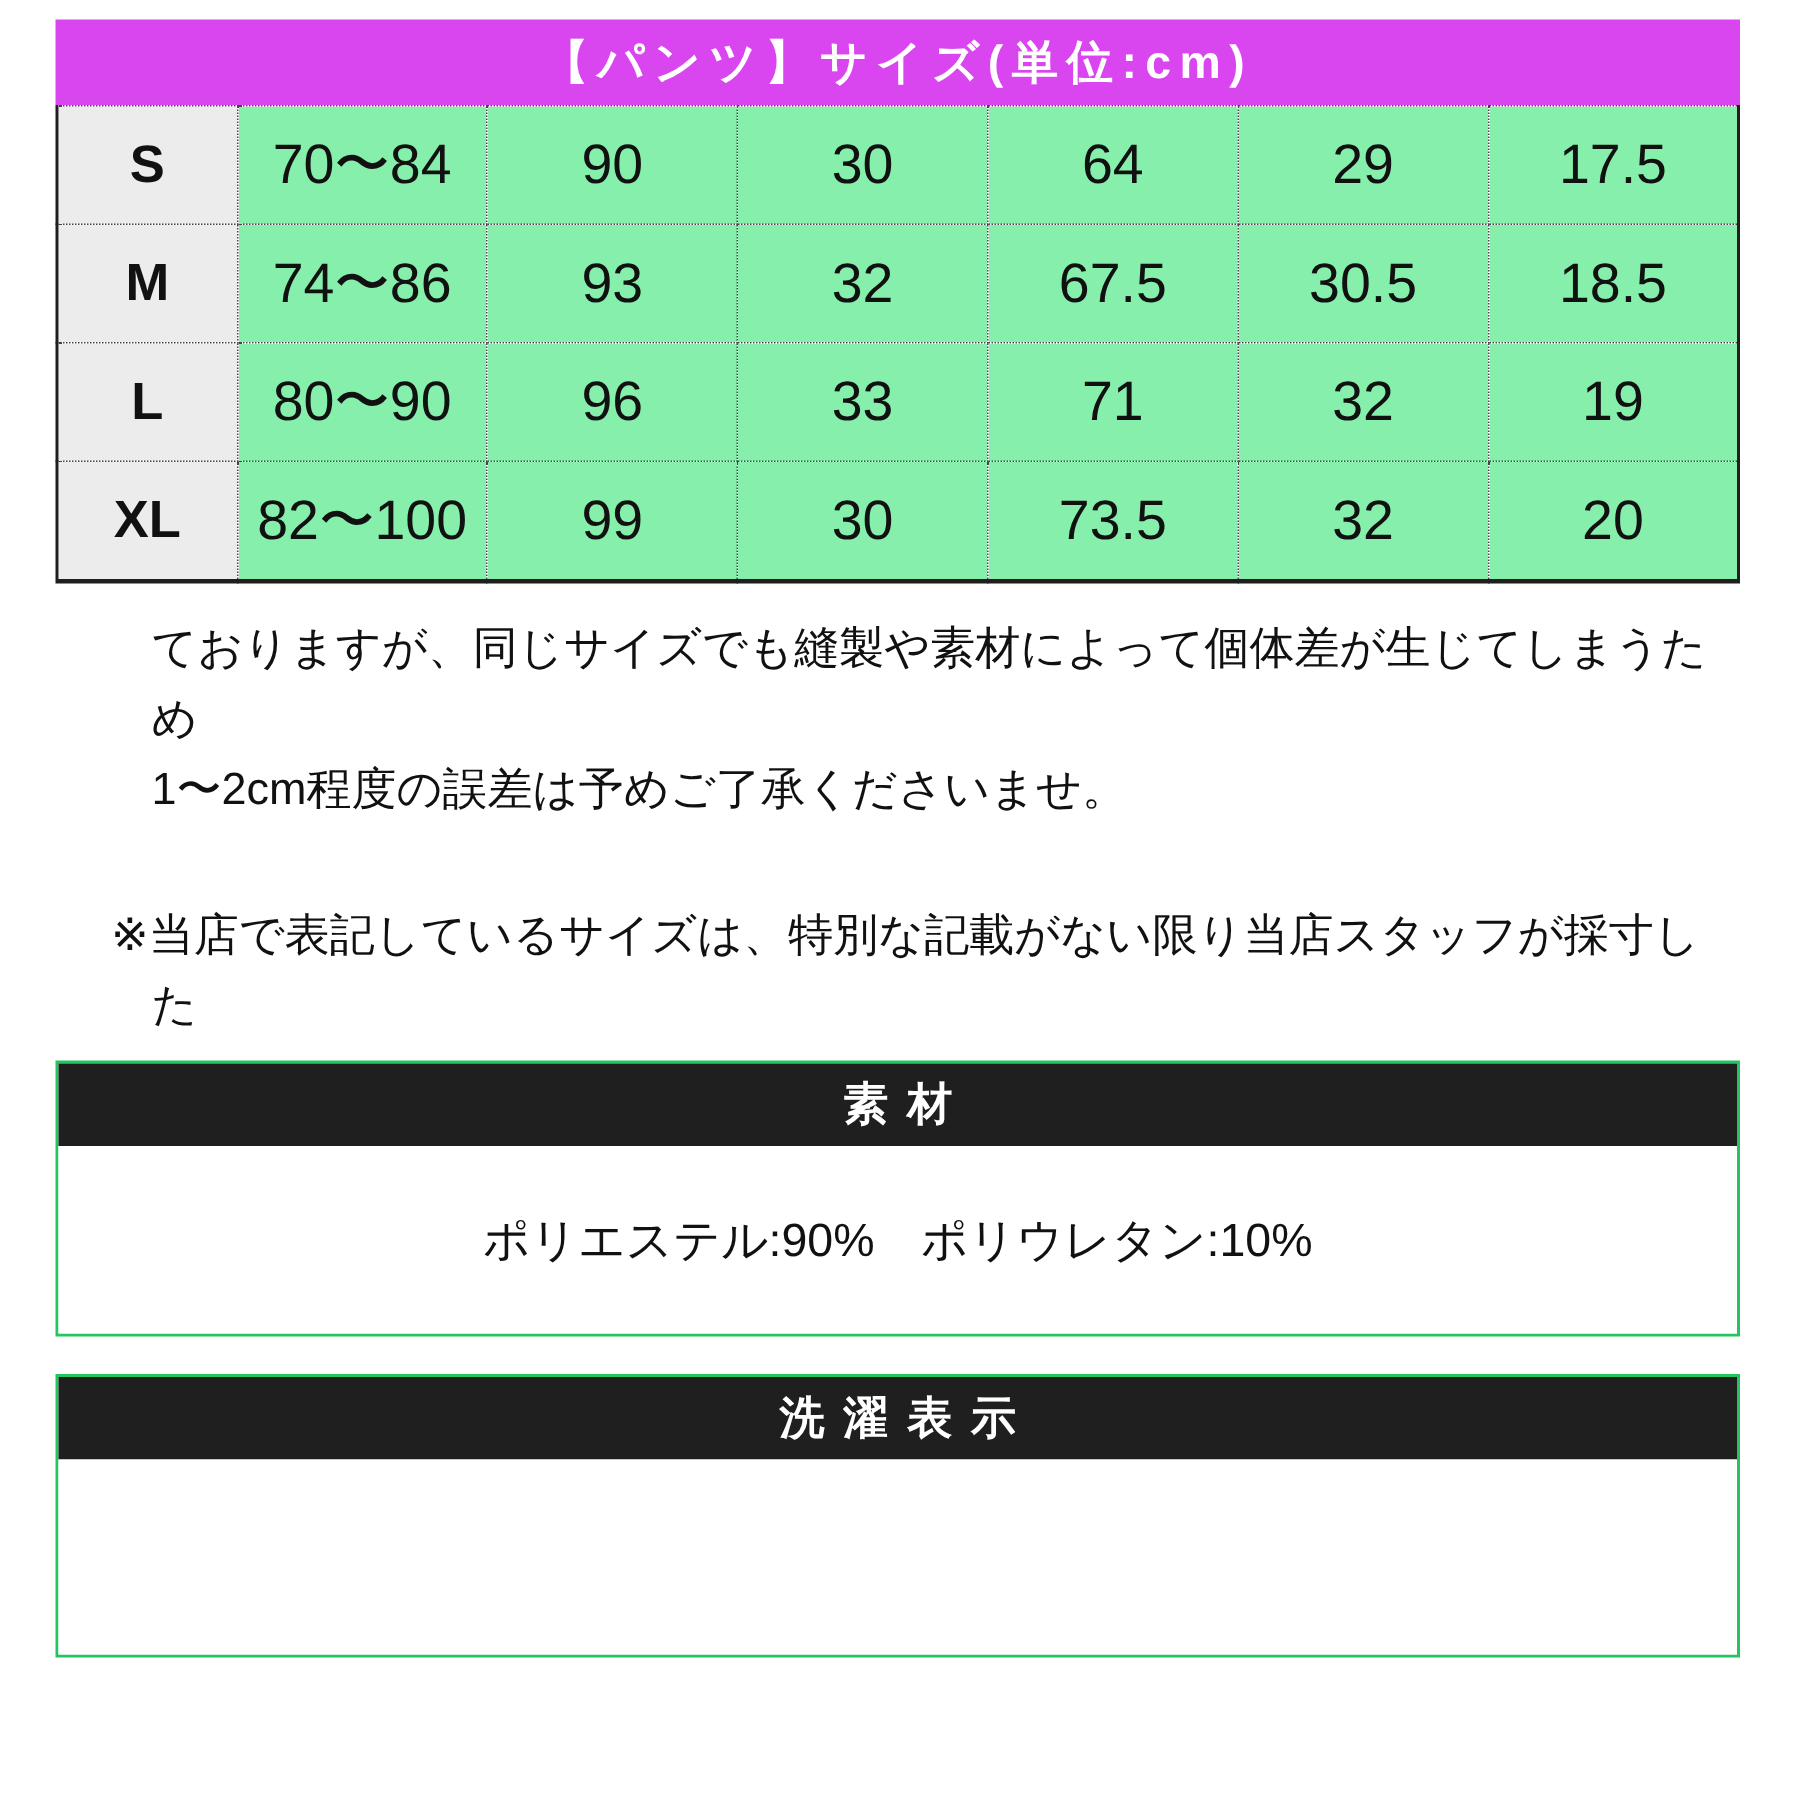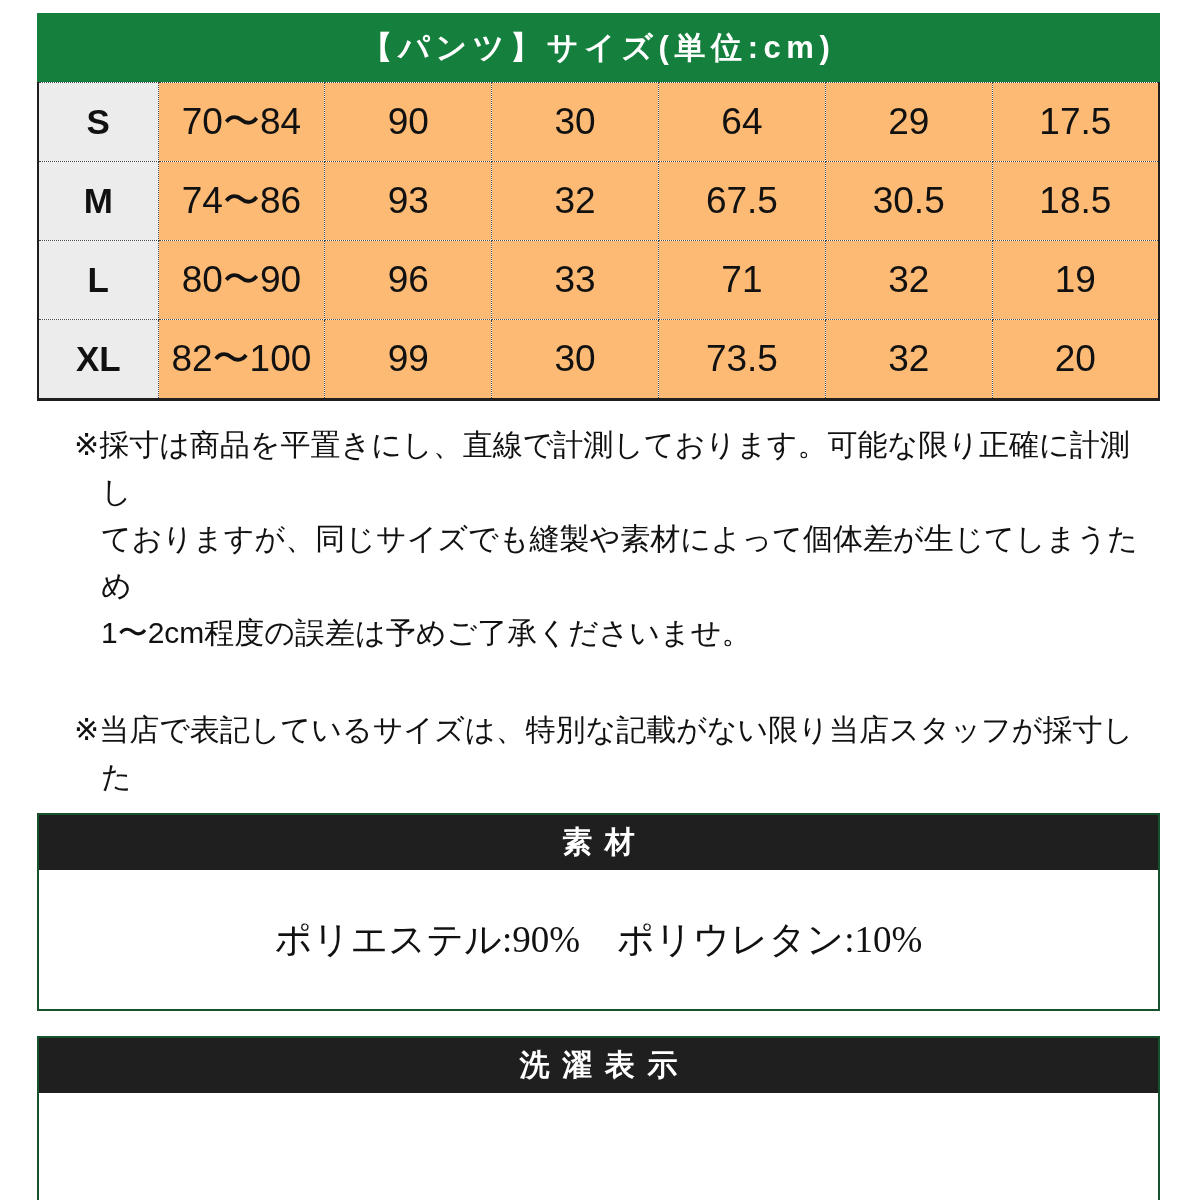--- a/index.html
+++ b/index.html
@@ -5,60 +5,60 @@
   html,body { margin:0; padding:0; background:#fff; }
   body {
     width:1200px; height:1200px; overflow:hidden;
     font-family:"Liberation Sans","DejaVu Sans",sans-serif;
     color:#111;
   }
   .sheet { width:1123px; margin:13px 0 0 37px; }
 
   
   .title-band {
-    height:69px; background:#15803d; color:#fff;
+    height:57px; background:#d946ef; color:#fff;
     display:flex; align-items:center; justify-content:center;
     font-size:31px; font-weight:bold; letter-spacing:0.18em;
   }
 
   
   table.size-table {
     width:100%; border-collapse:collapse; table-layout:fixed;
     border-left:2px solid #1f1f1f; border-right:2px solid #1f1f1f;
     border-bottom:3px solid #1f1f1f;
   }
   table.size-table td {
     border:1px dotted #444; text-align:center; vertical-align:middle;
     padding:0; overflow:hidden;
   }
   .col-size { width:120px; }
   tr.head-row td { background:#ececec; font-weight:bold; font-size:33px; height:78px; }
-  tr.data-row td { background:#fdba74; font-size:37px; height:78px; }
+  tr.data-row td { background:#86efac; font-size:37px; height:78px; }
   tr.data-row td.size-label { background:#ececec; font-weight:bold; font-size:35px; }
 
   
   .notes { margin-top:20px; }
   .note { font-size:30px; line-height:47px; padding-left:64px; }
   .note .first { text-indent:-27px; }
   .note-2 { margin-top:50px; }
 
   
-  .section { border:2px solid #14532d;font-family:Liberation Serif, serif; }
+  .section { border:2px solid #22c55e; }
   .section-material { margin-top:13px; }
   .section-wash { margin-top:25px; }
   .section-band {
     height:55px; background:#1f1f1f; color:#fff;
     display:flex; align-items:center; justify-content:center;
     font-size:30px; font-weight:bold; letter-spacing:0.42em;
     text-indent:0.42em; 
   }
   .material-content {
-    height:139px; background:#fff;
+    height:125px; background:#fff;
     display:flex; align-items:center; justify-content:center;
-    font-size:37px;
+    font-size:31px;
   }
   .wash-content {
     height:128px; background:#fff;
     display:flex; align-items:center; justify-content:center;
     gap:31px; padding-top:2px;
   }
 </style>
 </head>
 <body>
 
@@ -113,21 +113,20 @@
         <td>30</td>
         <td>73.5</td>
         <td>32</td>
         <td>20</td>
       </tr>
     </tbody>
   </table>
 
   <div class="notes">
     <div class="note note-1">
-      <div class="first">※採寸は商品を平置きにし、直線で計測しております。可能な限り正確に計測し</div>
       <div>ておりますが、同じサイズでも縫製や素材によって個体差が生じてしまうため</div>
       <div>1〜2cm程度の誤差は予めご了承くださいませ。</div>
     </div>
     <div class="note note-2">
       <div class="first">※当店で表記しているサイズは、特別な記載がない限り当店スタッフが採寸した</div>
     </div>
   </div>
 
   <div class="section section-material">
     <div class="section-band">

